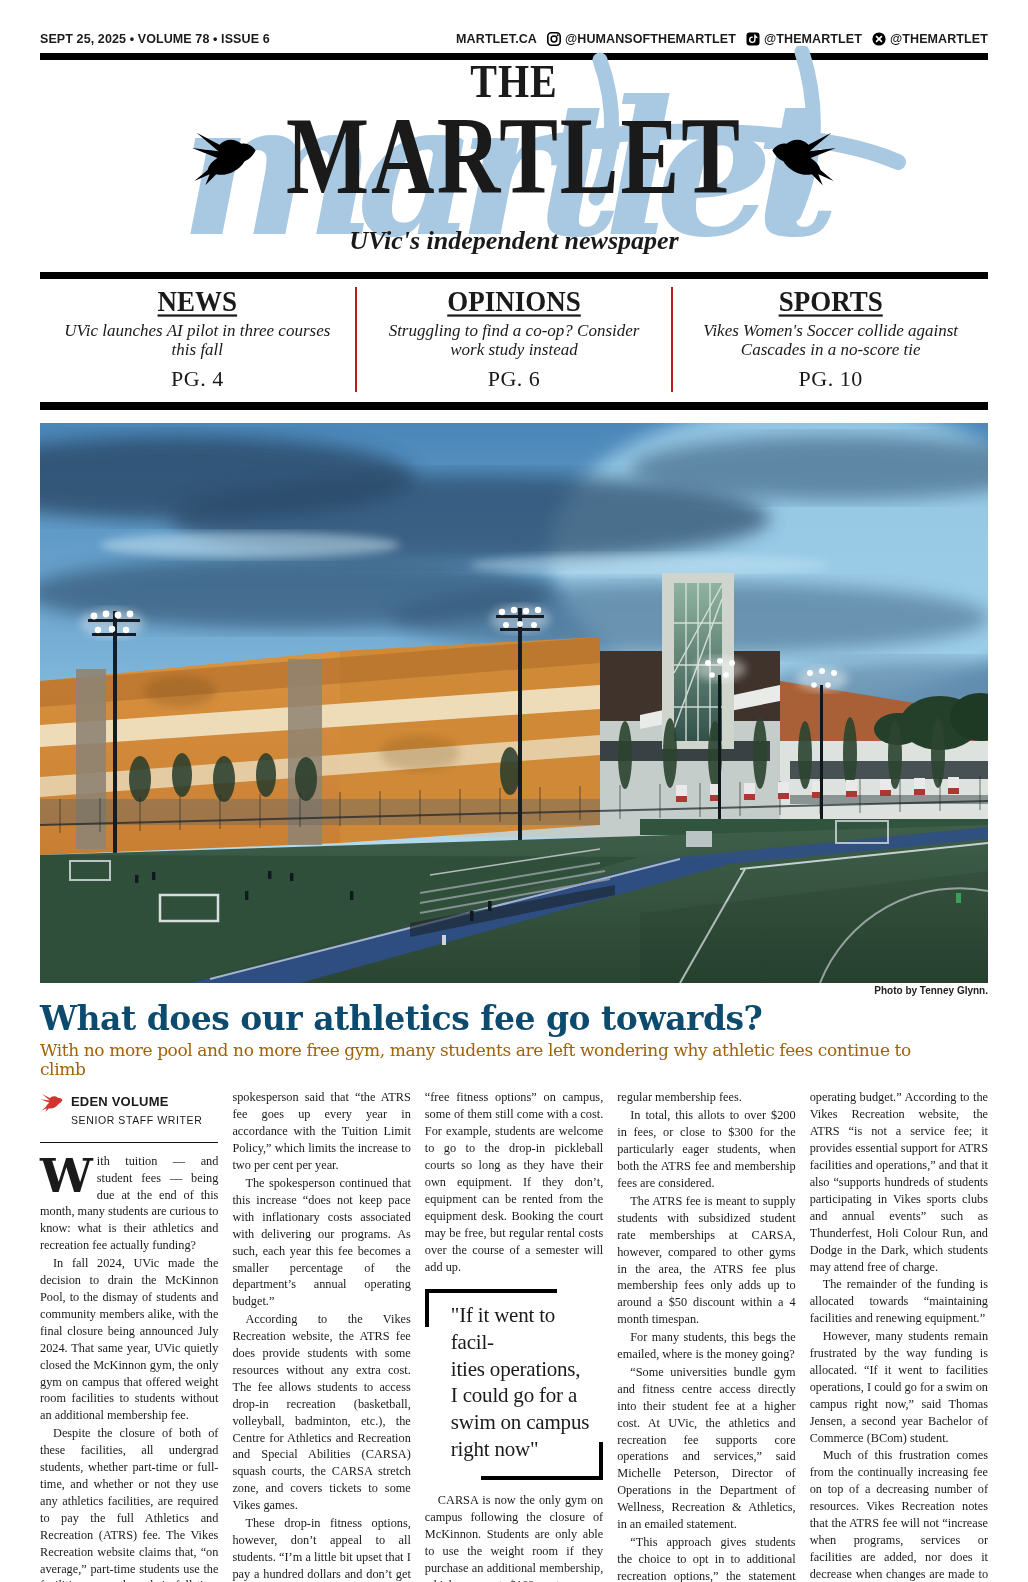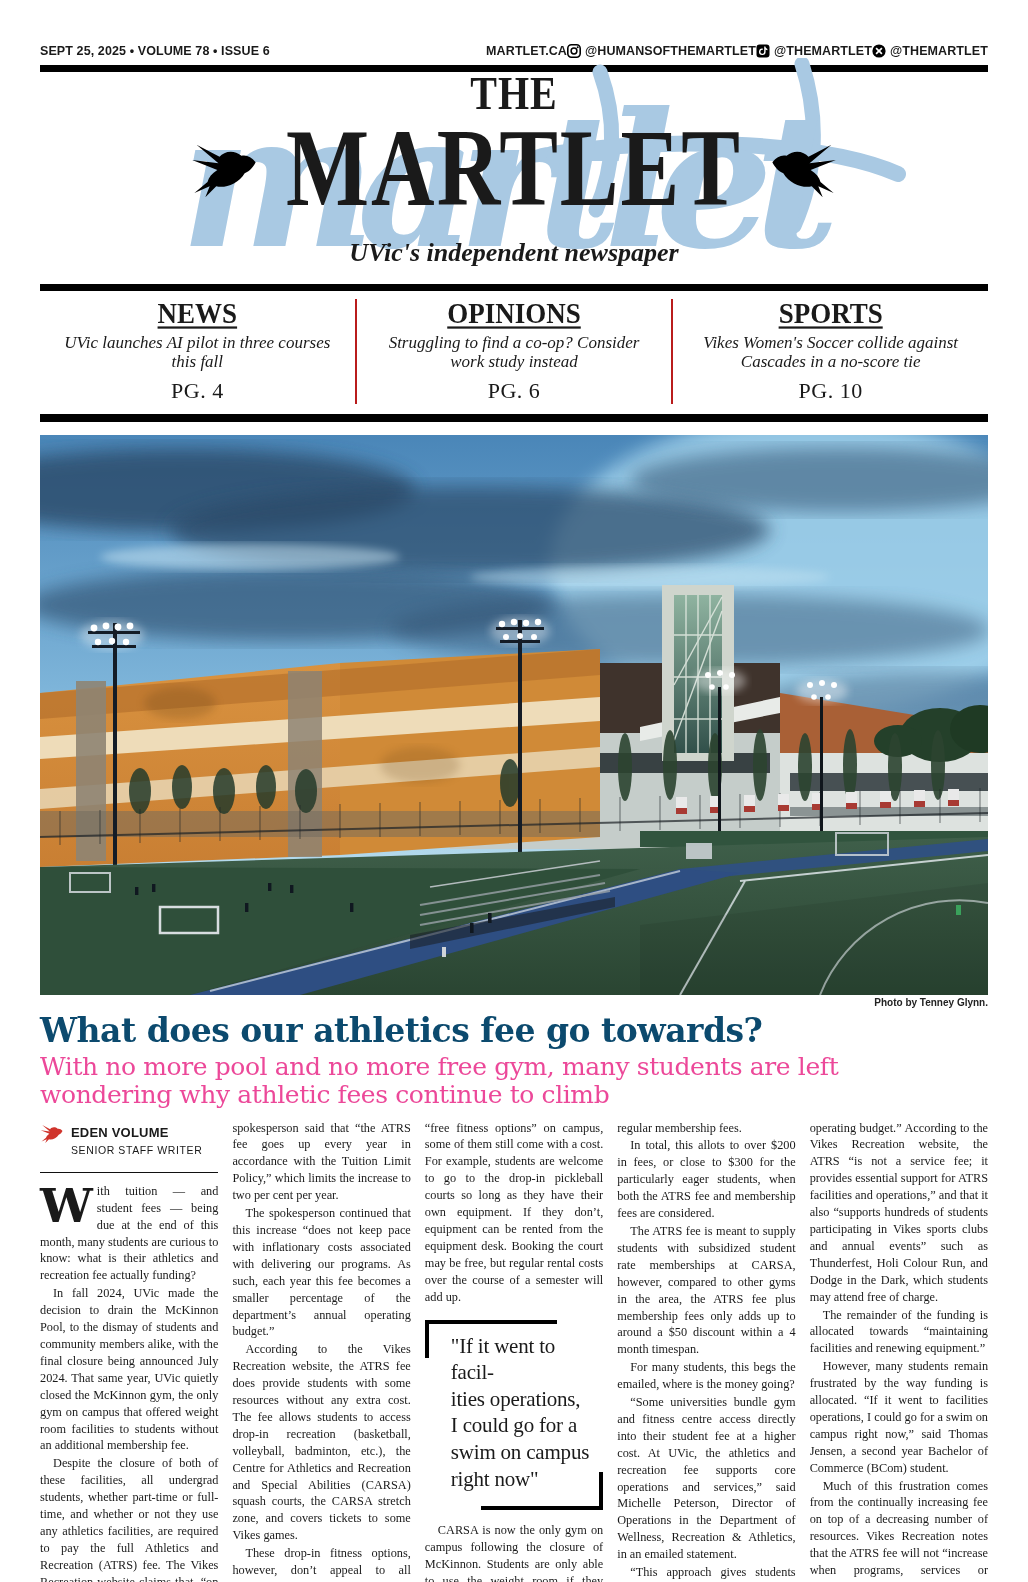--- a/index.html
+++ b/index.html
@@ -1,22 +1,22 @@
 <!DOCTYPE html>
 <html lang="en"><head>
 <meta charset="utf-8">
 <style>
   html,body{margin:0;padding:0;background:#ffffff;}
   body{width:1028px;font-family:"Liberation Serif",serif;color:#1a1a1a;}
-  .page{box-sizing:border-box;width:1028px;height:1582px;padding:44px 40px 18px;overflow:hidden;background:#fff;}
+  .page{box-sizing:border-box;width:1028px;height:1582px;padding:32px 40px 18px;overflow:hidden;background:#fff;}
 
   
   .topbar{display:flex;justify-content:space-between;align-items:center;
     font-family:"Liberation Sans",sans-serif;font-weight:bold;font-size:12.5px;letter-spacing:.1px;margin-bottom:7px;}
-  .topbar-right{display:flex;align-items:center;}
+  .topbar-right{display:flex;align-items:center;gap:10px;}
   .social{display:flex;align-items:center;gap:4px;}
   .social svg{display:block;}
   .rule-thick{height:7px;background:#000;}
 
   
   .masthead{position:relative;height:212px;text-align:center;overflow:visible;}
   .masthead .script-bg{position:absolute;left:0;top:-14px;width:948px;height:240px;z-index:0;pointer-events:none;}
   .mast-the{position:relative;z-index:1;font-weight:bold;font-size:40px;line-height:1;
     display:inline-block;transform:scaleY(1.15);letter-spacing:1px;margin-top:2px;}
   .mast-row{position:relative;z-index:1;display:flex;align-items:center;justify-content:center;gap:26px;height:118px;margin-top:-2px;}
@@ -37,21 +37,21 @@
 
   
   .hero{margin:13px 0 0;}
   .hero svg{display:block;}
   .photo-caption{font-family:"Liberation Sans",sans-serif;font-size:10px;font-weight:bold;
     color:#222;text-align:right;margin-top:2px;}
 
   
   .headline{font-family:"DejaVu Serif",serif;font-weight:bold;font-size:33px;line-height:1.05;
     margin:6px 0 2px;color:#0c4a6e;letter-spacing:-.5px;}
-  .deck{font-family:"DejaVu Serif",serif;font-size:25px;line-height:1.13;color:#ec4899;
+  .deck{font-family:"DejaVu Serif",serif;font-size:17px;line-height:1.13;color:#a16207;
     margin:4px 0 10px;max-width:880px;letter-spacing:-.4px;}
 
   
   .cols{display:flex;gap:14px;}
   .col{flex:1;min-width:0;font-size:12.3px;line-height:1.375;text-align:justify;hyphens:auto;-webkit-hyphens:auto;}
   .col p{margin:0 0 1px;}
   .col p.indent{text-indent:13px;}
   .byline{display:flex;align-items:flex-start;gap:7px;font-family:"Liberation Sans",sans-serif;margin-top:4px;}
   .byline-author{font-weight:bold;font-size:13px;letter-spacing:.2px;}
   .byline-role{font-size:10.5px;letter-spacing:.6px;margin-top:2px;}

